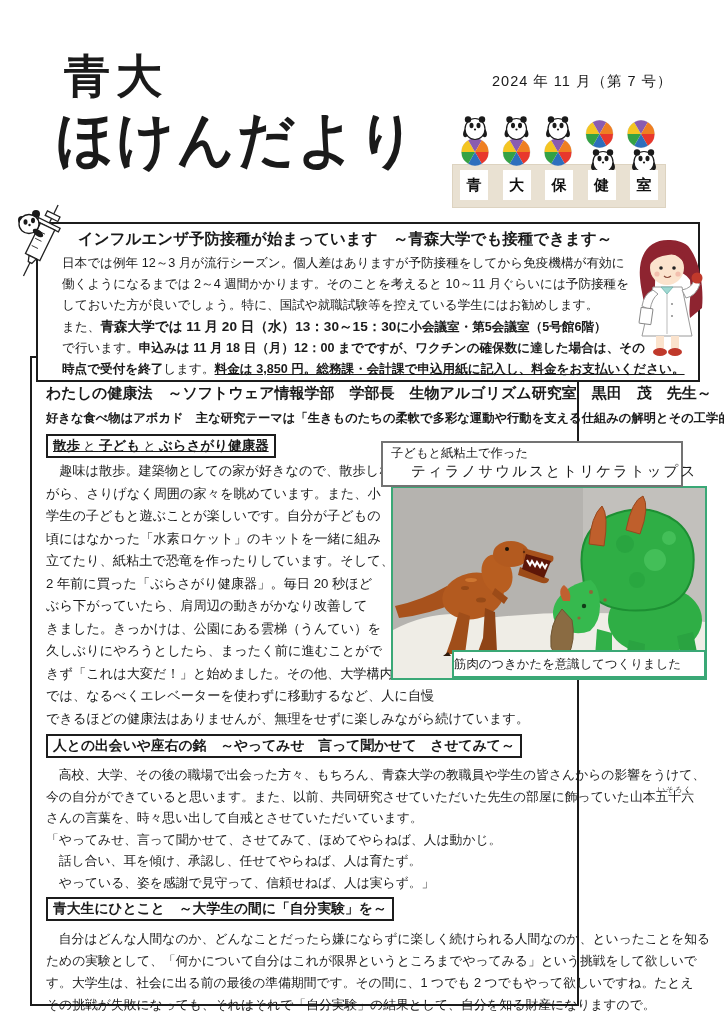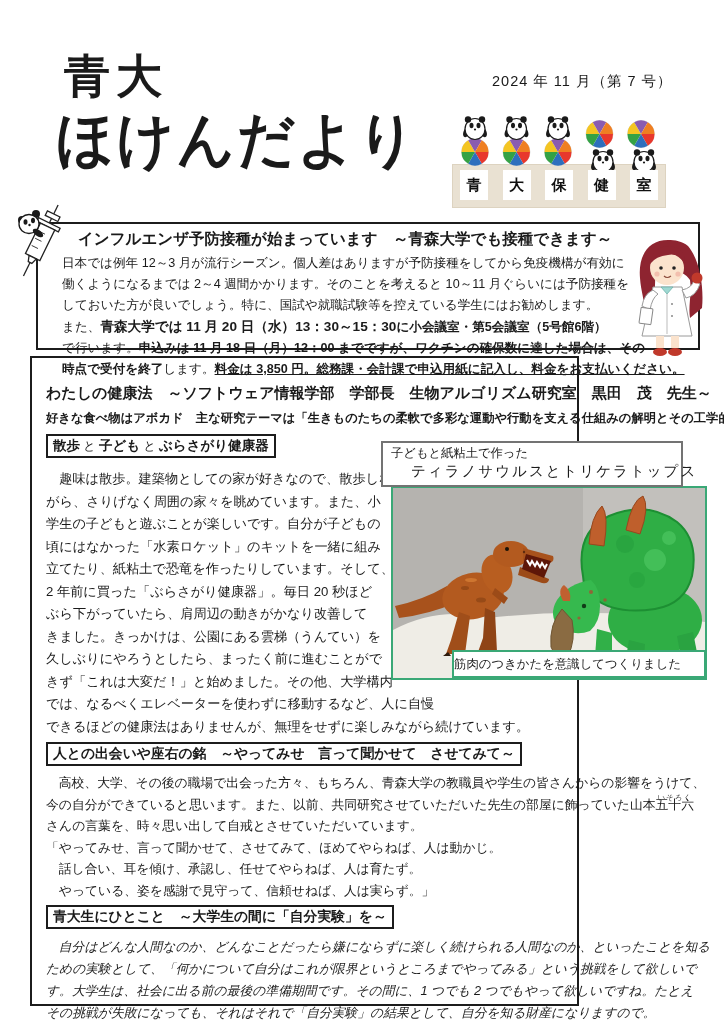--- a/index.html
+++ b/index.html
@@ -14,49 +14,49 @@
   .brand-main { position:absolute; left:56px; top:102px; font-size:57px; font-weight:bold; letter-spacing:2px; transform:scaleY(1.05); }
   .issue { position:absolute; left:492px; top:72px; font-size:14.5px; letter-spacing:1px; }
   .panda-graphic { position:absolute; left:452px; top:106px; width:214px; height:102px; }
   .panda-shelf { position:absolute; left:0; top:58px; width:214px; height:44px; background:#e9e1d2; border:1px solid #ddd3c0; }
   .panda-svg { position:absolute; left:0; top:0; }
   .shelf-tiles { position:absolute; left:0; top:64px; width:214px; display:flex; justify-content:space-between; padding:0 8px; }
   .tile { width:28px; height:30px; background:#ffffff; display:flex; align-items:center; justify-content:center;
           font-size:15px; font-weight:bold; color:#111; }
   
   .flu-box {
-    position:absolute; left:36px; top:222px; width:664px; height:128px;
+    position:absolute; left:36px; top:222px; width:664px; height:160px;
     background:#ffffff; border:2px solid #1c1c1c; z-index:3;
     padding:5px 84px 0 24px;
   }
   .flu-title { font-size:15.5px; font-weight:bold; margin-left:16px; margin-bottom:3px; white-space:nowrap; }
   .flu-line { font-size:12.6px; line-height:21px; white-space:nowrap; }
   .b { font-weight:bold; }
   .b-lg { font-weight:bold; font-size:13.6px; }
   .u { text-decoration:underline; }
   .syringe-wrap { position:absolute; left:12px; top:198px; z-index:4; }
   .nurse-wrap { position:absolute; left:628px; top:234px; z-index:4; }
   
   .main-box {
     position:absolute; left:30px; top:356px; width:549px; height:650px;
     background:#ffffff; border:2px solid #1c1c1c; z-index:2;
     padding:26px 12px 0 14px;
   }
   .sec-title { font-size:15px; font-weight:bold; white-space:nowrap; height:22px; }
   .sec-sub { font-size:12.3px; font-weight:bold; white-space:nowrap; height:18px; margin-top:4px; }
   .minihead { display:inline-block; border:2px solid #1c1c1c; padding:0 5px; font-size:13.5px; font-weight:bold;
-              margin-top:6px; margin-bottom:10px; line-height:20px; white-space:nowrap; }
+              margin-top:6px; margin-bottom:2px; line-height:20px; white-space:nowrap;text-decoration:underline; }
   .minihead .joint { font-weight:normal; font-size:12px; }
   .minihead2 { display:inline-block; border:2px solid #1c1c1c; padding:0 5px; font-size:13.8px; font-weight:bold;
                margin-top:4px; margin-bottom:2px; line-height:20px; white-space:nowrap; }
   .para1 .p-line { font-size:13.2px; line-height:22.5px; white-space:pre; }
   .para2 { margin-top:4px; }
   .para2 .p2-line { font-size:12.8px; line-height:21.5px; white-space:pre; }
   .para3 { margin-top:5px; }
-  .para3 .p-line { font-size:12.8px; line-height:22px; white-space:pre;font-style:italic; }
+  .para3 .p-line { font-size:12.8px; line-height:22px; white-space:pre; }
   .furi-wrap { position:relative; display:inline-block; }
   .furi { position:absolute; left:50%; transform:translateX(-50%); top:-7px; font-size:7.5px; letter-spacing:1px; white-space:nowrap; color:#333; }
   .em-dots { -webkit-text-emphasis:dot over; text-emphasis:dot over; }
   
   .photo-label {
     position:absolute; left:349px; top:83px; width:302px; height:46px;
     background:#fff; border:2px solid #737373; z-index:6; padding:2px 0 0 8px;
   }
   .photo-label .l1 { font-size:12.3px; white-space:nowrap; }
   .photo-label .l2 { font-size:14.5px; letter-spacing:2px; padding-left:20px; white-space:nowrap; }

